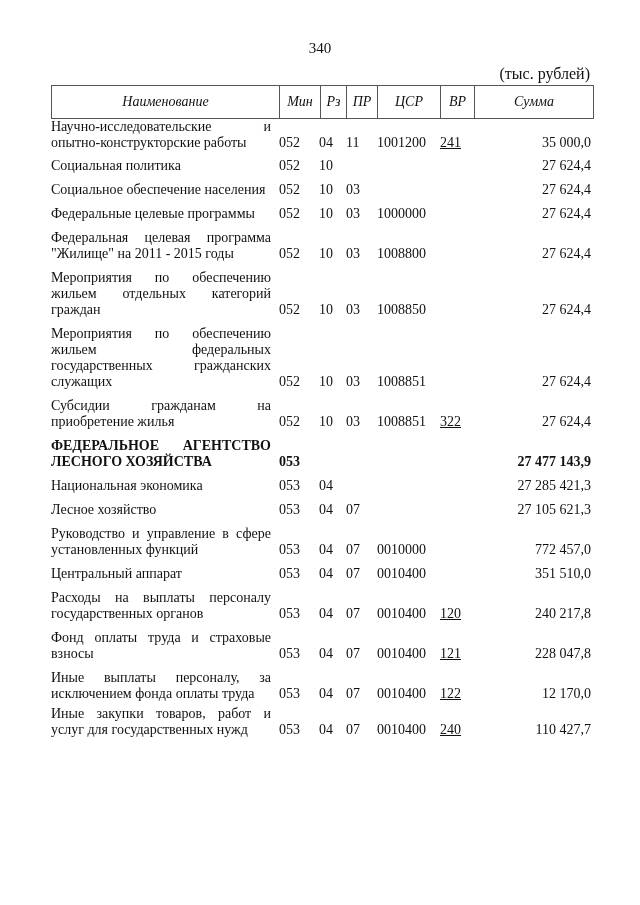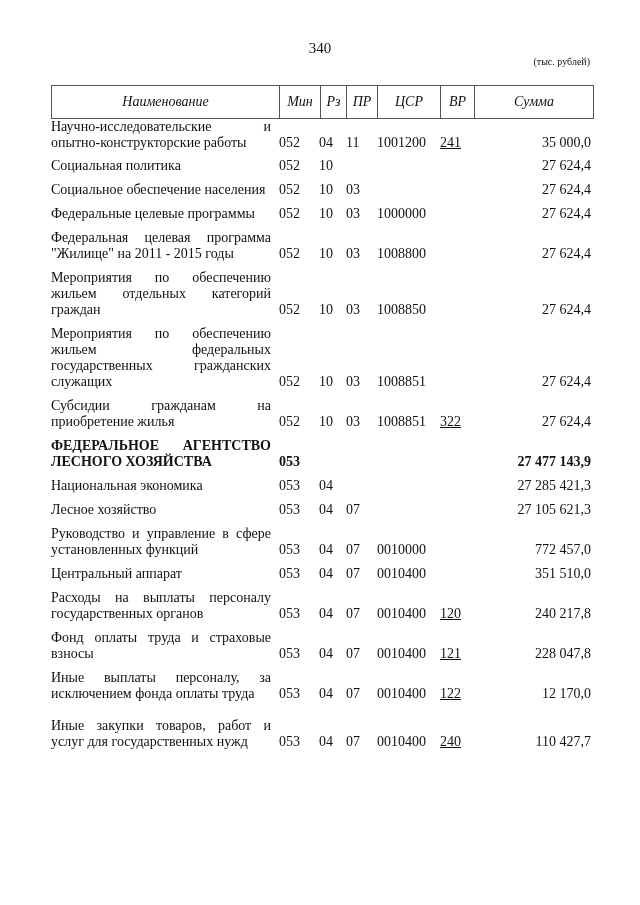--- a/index.html
+++ b/index.html
@@ -6,21 +6,21 @@
   body {
     width: 640px; height: 905px; position: relative; overflow: hidden;
     font-family: "Liberation Serif", "DejaVu Serif", serif;
     color: #111111; font-size: 14px;
   }
   .page-number {
     position: absolute; top: 40px; left: 0; width: 640px;
     text-align: center; font-size: 15px;
   }
   .units {
-    position: absolute; top: 56px; right: 50px; font-size: 10px;
+    position: absolute; top: 65px; right: 50px; font-size: 16px;
   }
   table.hdr {
     position: absolute; top: 85px; left: 51px;
     border-collapse: collapse; table-layout: fixed; width: 542px;
   }
   table.hdr th {
     border: 1px solid #555555; font-weight: normal; height: 32px;
     padding: 0; text-align: center; font-size: 14px; font-style: italic;
   }
   .rows { position: absolute; top: 119px; left: 51px; width: 542px; }
@@ -199,21 +199,21 @@
   </div>
   <div class="row" style="margin-bottom:8px">
     <div class="name">Фонд оплаты труда и страховые взносы</div>
     <div class="c min">053</div>
     <div class="c rz">04</div>
     <div class="c pr">07</div>
     <div class="c csr">0010400</div>
     <div class="c vr">121</div>
     <div class="c sum">228 047,8</div>
   </div>
-  <div class="row" style="margin-bottom:16px">
+  <div class="row" style="margin-bottom:4px">
     <div class="name">Иные выплаты персоналу, за исключением фонда оплаты труда</div>
     <div class="c min">053</div>
     <div class="c rz">04</div>
     <div class="c pr">07</div>
     <div class="c csr">0010400</div>
     <div class="c vr">122</div>
     <div class="c sum">12 170,0</div>
   </div>
   <div class="row" style="margin-bottom:8px">
     <div class="name">Иные закупки товаров, работ и услуг для государственных нужд</div>

